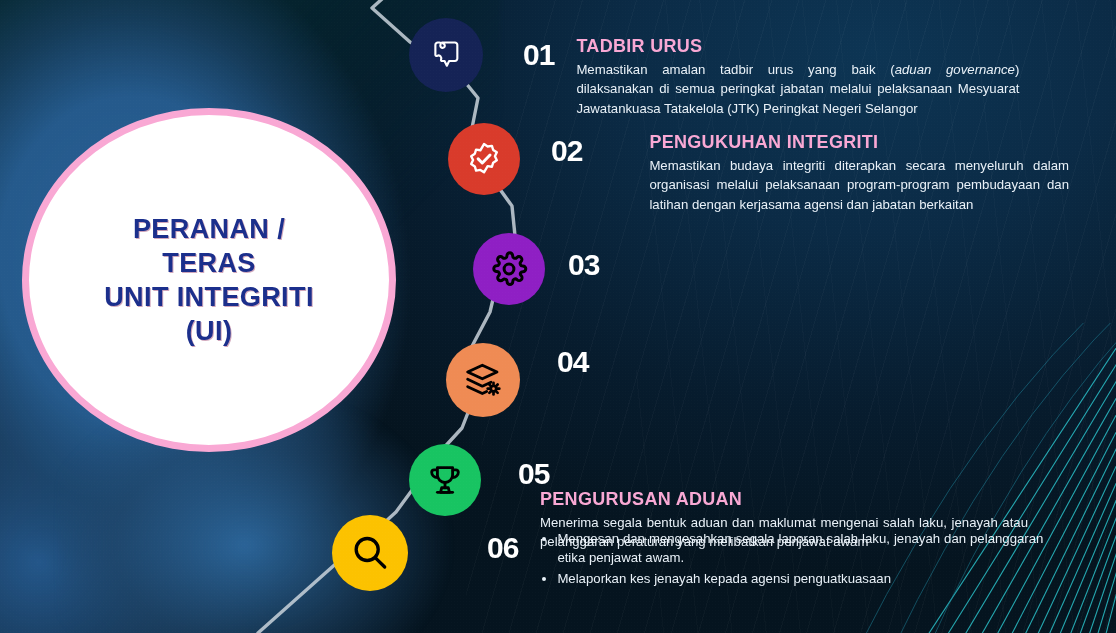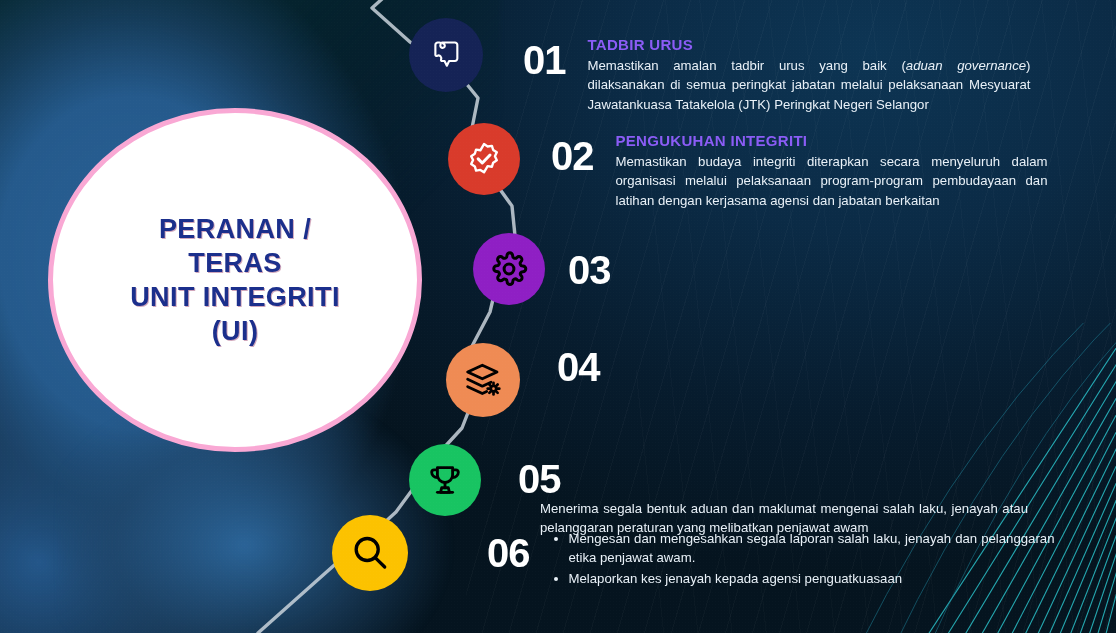--- a/index.html
+++ b/index.html
@@ -54,24 +54,24 @@
     position:absolute;inset:0;
     background-image:radial-gradient(rgba(255,255,255,0.025) 1px, rgba(0,0,0,0) 1px);
     background-size:3px 3px;opacity:.5;pointer-events:none;
   }
 
   
   .connector{position:absolute;left:0;top:0;width:1116px;height:633px;}
 
   
   .center-circle{
-    position:absolute;left:48px;top:108px;width:374px;height:344px;
+    position:absolute;left:22px;top:108px;width:374px;height:344px;
     border-radius:50%;
     background:#ffffff;
-    border:5px solid #f9a8d4;
+    border:7px solid #f9a8d4;
     box-sizing:border-box;
     display:flex;align-items:center;justify-content:center;
   }
   .center-title{
     color:#1b2f8c;
     font-weight:bold;
     font-size:27px;
     line-height:1.26;
     text-align:center;
     letter-spacing:.4px;
@@ -82,26 +82,26 @@
   
   .bubble{
     position:absolute;border-radius:50%;
     display:flex;align-items:center;justify-content:center;
   }
   .bubble svg{display:block;}
 
   
   .row{position:absolute;display:flex;align-items:flex-start;}
   .num{
-    color:#ffffff;font-weight:bold;font-size:40px;line-height:1;
+    color:#ffffff;font-weight:bold;font-size:30px;line-height:1;
     letter-spacing:-1px;flex:0 0 auto;padding-top:4px;
   }
   .txt{margin-left:22px;}
   .rtitle{
-    color:#8b5cf6;font-weight:bold;font-size:15px;
+    color:#f9a8d4;font-weight:bold;font-size:18px;
     letter-spacing:.3px;margin:0 0 3px 0;
   }
   .rbody{
     color:#e9f1f8;font-size:13.2px;line-height:1.46;
     text-align:justify;margin:0;
   }
   .rbody em{font-style:italic;}
   ul.rlist{margin:0;padding-left:17px;list-style:disc;}
   ul.rlist li{
     color:#e9f1f8;font-size:13.2px;line-height:1.46;
@@ -226,41 +226,42 @@
   <div class="row" style="left:523px;top:36px;width:516px;">
     <div class="num">01</div>
     <div class="txt" style="width:443px;">
       <p class="rtitle">TADBIR URUS</p>
       <p class="rbody">
         <span>Memastikan amalan tadbir urus yang baik (</span><em>aduan governance</em><span>) dilaksanakan di semua peringkat jabatan melalui pelaksanaan Mesyuarat Jawatankuasa Tatakelola (JTK) Peringkat Negeri Selangor</span>
       </p>
     </div>
   </div>
 
-  <div class="row" style="left:551px;top:132px;width:518px;">
+  <div class="row" style="left:551px;top:132px;width:518px;gap:45px;">
     <div class="num">02</div>
     <div class="txt" style="width:432px;">
       <p class="rtitle">PENGUKUHAN INTEGRITI</p>
       <p class="rbody">Memastikan budaya integriti diterapkan secara menyeluruh dalam organisasi melalui pelaksanaan program-program pembudayaan dan latihan dengan kerjasama agensi dan jabatan berkaitan</p>
     </div>
   </div>
 
   <div class="row" style="left:568px;top:246px;width:492px;">
     <div class="num">03</div>
   </div>
 
   <div class="row" style="left:557px;top:343px;width:547px;">
     <div class="num">04</div>
     <div class="txt" style="width:466px;">
     </div>
   </div>
 
   <div class="row" style="left:518px;top:455px;width:570px;flex-direction:column;">
     <div class="num">05</div>
     <div class="txt" style="width:488px;">
+      <p class="rtitle">PENGURUSAN ADUAN</p>
       <p class="rbody">Menerima segala bentuk aduan dan maklumat mengenai salah laku, jenayah atau pelanggaran peraturan yang melibatkan penjawat awam</p>
     </div>
   </div>
 
   <div class="row" style="left:487px;top:529px;width:585px;">
     <div class="num">06</div>
     <div class="txt" style="width:503px;">
       <ul class="rlist">
         <li>Mengesan dan mengesahkan segala laporan salah laku, jenayah dan pelanggaran etika penjawat awam.</li>
         <li>Melaporkan kes jenayah kepada agensi penguatkuasaan</li>

